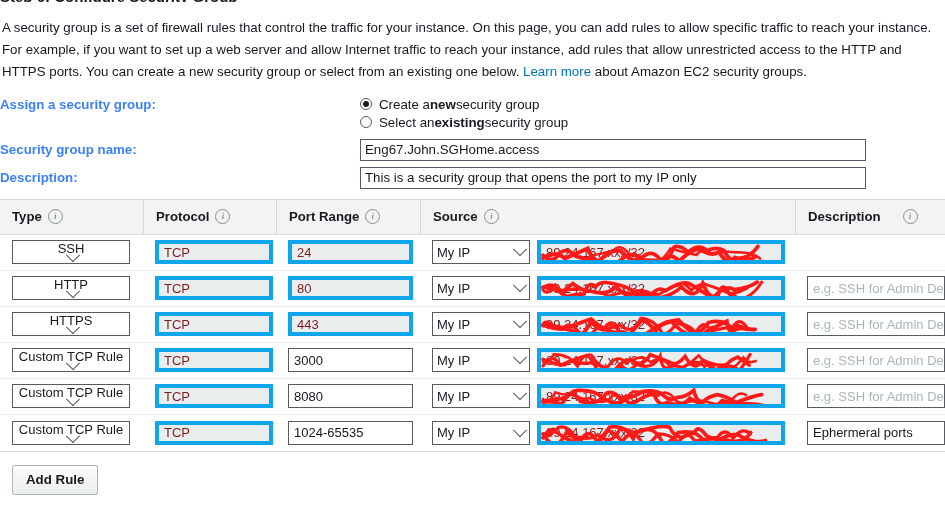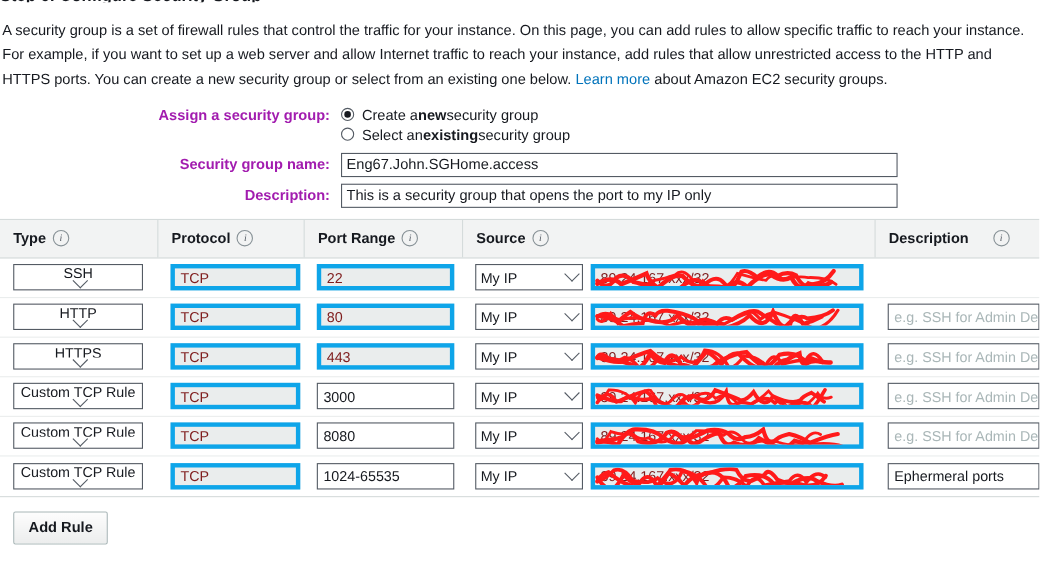--- a/index.html
+++ b/index.html
@@ -44,27 +44,27 @@
   .form {
     margin-top: 8px;
     font-size: 13.3px;
   }
   .form-row {
     display: flex;
     align-items: center;
     margin-bottom: 6px;
   }
   .form-label {
-    width: 310px;
-    text-align: right;
+    width: 360px;
+    text-align: left;
     padding-right: 10px;
     font-weight: bold;
     font-size: 13.3px;
     box-sizing: border-box;
-    color: #a21caf;
+    color: #3b82f6;
   }
   .radio-row { margin-bottom: 3px; }
   .radio-line {
     display: flex;
     align-items: center;
     font-size: 13.3px;
   }
   .radio {
     width: 12px;
     height: 12px;
@@ -313,21 +313,21 @@
         <div class="cell col-type">
           <div class="sel sel-type">
             <span class="lbl">SSH</span>
             <span class="chev"></span>
           </div>
         </div>
         <div class="cell col-proto">
           <div class="fld f-proto">TCP</div>
         </div>
         <div class="cell col-port">
-          <div class="fld f-port">22</div>
+          <div class="fld f-port">24</div>
         </div>
         <div class="cell col-source">
           <div class="sel sel-source">
             <span class="lbl">My IP</span>
             <span class="chev"></span>
           </div>
           <div class="fld f-source" style="margin-left:7px;">
             <span>89.24.167.xxx/32</span>
             <svg class="scribble" viewBox="0 0 270 38">
               <path d="M 8 18.362654320987655 Q 15.47681755829904 24.377160493827162 23.47681755829904 26.168904320987654 Q 27.50445816186557 22.944135802469134 35.50445816186557 25.27469135802469 Q 49.82366255144033 24.788888888888888 57.82366255144033 18.338811728395065 Q 70.84183813443073 15.91141975308642 78.84183813443073 12.861265432098765 Q 85.63305898491083 6.311728395061729 93.63305898491083 16.3420524691358 Q 95.93806584362139 29.989814814814814 103.93806584362139 18.281172839506173 Q 110.16426611796982 24.94567901234568 118.16426611796982 26.178626543209877 Q 127.38573388203017 25.17932098765432 135.38573388203017 11.534413580246913 Q 153.3432098765432 16.69074074074074 161.3432098765432 17.848533950617284 Q 168.4441015089163 9.479938271604938 176.4441015089163 16.620987654320988 Q 191.76248285322356 13.546913580246914 199.76248285322356 15.351774691358024 Q 217.03909465020573 14.891666666666667 225.03909465020573 21.540895061728392" fill="none" stroke="#ff1a1a" stroke-width="2.6" stroke-linecap="round"></path>

